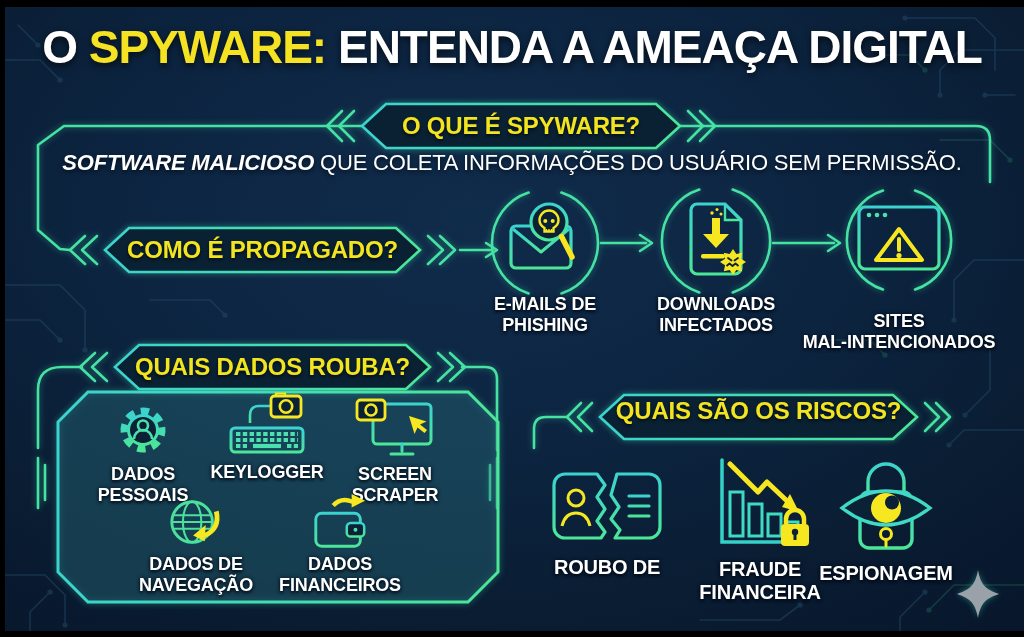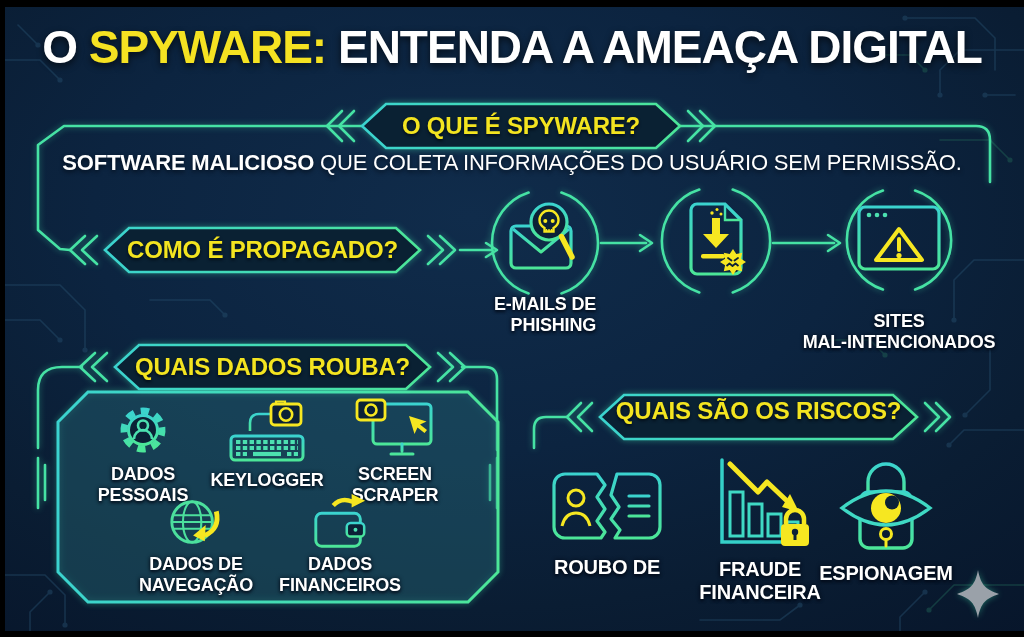--- a/index.html
+++ b/index.html
@@ -23,21 +23,21 @@
   .badge-label{
     position:absolute;display:flex;align-items:center;justify-content:center;
     color:#f3e420;font-weight:700;font-size:24px;letter-spacing:-.2px;
     text-shadow:0 2px 3px rgba(2,10,20,.85);white-space:nowrap;z-index:3;
   }
   .subtitle{
     position:absolute;top:150px;left:0;width:1024px;text-align:center;
     color:#fff;font-size:22px;font-weight:400;letter-spacing:-.2px;
     text-shadow:0 2px 4px rgba(2,10,20,.8);white-space:nowrap;z-index:3;
   }
-  .subtitle .b{font-weight:700;}
+  .subtitle .b{font-weight:700;font-style:italic;}
 
   .item{
     position:absolute;display:flex;flex-direction:column;align-items:center;z-index:3;
   }
   .item svg{position:static;display:block;}
   .item-label{
     text-align:center;color:#fff;font-weight:700;line-height:1.16;
     letter-spacing:-.2px;text-shadow:0 0 4px rgba(2,10,22,.9),0 2px 3px rgba(2,10,22,.8);
     white-space:nowrap;
   }
@@ -184,39 +184,43 @@
     <svg width="96" height="86" viewBox="0 0 96 86">
       <path d="M14,34 a5,5 0 0 1 5,-5 h50 a5,5 0 0 1 5,5 v32 a5,5 0 0 1 -5,5 h-50 a5,5 0 0 1 -5,-5 z" stroke="url(#tgv)" stroke-width="3.2" fill="none"></path>
       <path d="M16,32 L44,55 L72,32" stroke="url(#tgv)" stroke-width="3" fill="none" stroke-linejoin="round"></path>
       <circle cx="52" cy="25" r="18" fill="#0b2136" stroke="url(#tgv)" stroke-width="3.2"></circle>
       <path d="M52,13.5 a9.5,9.5 0 0 1 9.5,9.5 c0,4 -2.5,6.5 -5,8 v3.5 h-9 v-3.5 c-2.5,-1.5 -5,-4 -5,-8 a9.5,9.5 0 0 1 9.5,-9.5 z" stroke="#f6e721" stroke-width="2.4" fill="none"></path>
       <circle cx="48.3" cy="24" r="2" fill="#f6e721"></circle>
         <circle cx="55.7" cy="24" r="2" fill="#f6e721"></circle>
       <path d="M49.5,32 v3 M52,32 v3 M54.5,32 v3" stroke="#f6e721" stroke-width="1.4"></path>
       <path d="M64.5,39.5 L75,60" stroke="#f6e721" stroke-width="5.5" stroke-linecap="round"></path>
     </svg>
-    <div class="item-label prop-label" style="margin-top:11px;text-align:right;">
+    <div class="item-label prop-label" style="margin-top:11px;">
       <span>E-MAILS DE</span>
         <span>PHISHING</span>
     </div>
   </div>
 
   <div class="item" style="left:628px;top:196px;width:176px;">
     <svg width="90" height="90" viewBox="0 0 90 90">
       <path d="M26,8 h28 l16,16 v48 a6,6 0 0 1 -6,6 h-38 a6,6 0 0 1 -6,-6 v-58 a6,6 0 0 1 6,-6 z" stroke="url(#tgv)" stroke-width="3.2" fill="none"></path>
       <path d="M54,8 v16 h16" stroke="url(#tgv)" stroke-width="2.4" fill="none"></path>
       <circle cx="41" cy="17" r="1.7" fill="#f6e721"></circle>
         <circle cx="46" cy="13.5" r="1.5" fill="#f6e721"></circle>
         <circle cx="50" cy="18" r="1.5" fill="#f6e721"></circle>
       <path d="M41,22 h8 v16 h9 L45,52 L32,38 h9 z" fill="#f6e721"></path>
       <rect x="30" y="58" width="24" height="4.5" rx="2" fill="#f6e721"></rect>
       <path d="M75,66 69.9,62.7 71.2,56.8 65.3,58.1 62,53 58.7,58.1 52.8,56.8 54.1,62.7 49,66 54.1,69.3 52.8,75.2 58.7,73.9 62,79 65.3,73.9 71.2,75.2 69.9,69.3 Z" fill="#f6e721"></path>
       <path d="M57,62 l3.5,2.5 M67,62 l-3.5,2.5" stroke="#0d2236" stroke-width="1.8" fill="none" stroke-linecap="round"></path>
       <path d="M55.5,70 l3,-2.5 3,2.5 3,-2.5 3,2.5" stroke="#0d2236" stroke-width="1.8" fill="none" stroke-linejoin="round"></path>
     </svg>
+    <div class="item-label prop-label" style="margin-top:8px;">
+      <span>DOWNLOADS</span>
+        <span>INFECTADOS</span>
+    </div>
   </div>
 
   <div class="item" style="left:799px;top:199px;width:200px;">
     <svg width="100" height="80" viewBox="0 0 100 80">
       <rect x="10" y="8" width="80" height="62" rx="6" stroke="url(#tgv)" stroke-width="3.2" fill="none"></rect>
       <path d="M10,24 H90" stroke="url(#tgv)" stroke-width="2.6"></path>
       <circle cx="20" cy="16" r="2.3" fill="#4ce0b0"></circle>
         <circle cx="28" cy="16" r="2.3" fill="#4ce0b0"></circle>
         <circle cx="36" cy="16" r="2.3" fill="#4ce0b0"></circle>
       <path d="M50,30 L73,61 H27 Z" stroke="#f6e721" stroke-width="4" fill="none" stroke-linejoin="round"></path>
@@ -235,21 +239,21 @@
       <circle cx="32" cy="32" r="14.5" stroke="url(#tgv)" stroke-width="3" fill="#0b2136"></circle>
       <circle cx="32" cy="27.5" r="5" stroke="#4ce0b0" stroke-width="2.6" fill="none"></circle>
       <path d="M23,41 a9,9 0 0 1 18,0" stroke="#4ce0b0" stroke-width="2.6" fill="none"></path>
     </svg>
     <div class="item-label data-label" style="margin-top:2px;">
       <span>DADOS</span>
         <span>PESSOAIS</span>
     </div>
   </div>
 
-  <div class="item" style="left:200px;top:400px;width:134px;">
+  <div class="item" style="left:200px;top:392px;width:134px;">
     <svg width="84" height="64" viewBox="0 0 84 64">
       <path d="M46,14 H34 q-9,0 -9,9 v8" stroke="url(#tgv)" stroke-width="2.6" fill="none"></path>
       <rect x="46" y="4" width="30" height="21" rx="3.5" stroke="#f6e721" stroke-width="2.8" fill="#0b2136"></rect>
       <path d="M51,4 v-2.5 h9 v2.5" stroke="#f6e721" stroke-width="2.2" fill="none"></path>
       <circle cx="61" cy="14.5" r="6.2" stroke="#f6e721" stroke-width="2.6" fill="none"></circle>
       <rect x="6" y="36" width="72" height="24" rx="4" stroke="url(#tgv)" stroke-width="3" fill="none"></rect>
       <path d="M11,42 H73" stroke="#4ce0b0" stroke-width="4.2" stroke-dasharray="4.4 2.4"></path>
       <path d="M11,48 H73" stroke="#4ce0b0" stroke-width="4.2" stroke-dasharray="4.4 2.4"></path>
       <path d="M11,54 H22" stroke="#4ce0b0" stroke-width="4.2" stroke-dasharray="4.4 2.4"></path>
       <path d="M28,54 H56" stroke="#4ce0b0" stroke-width="4.2"></path>

